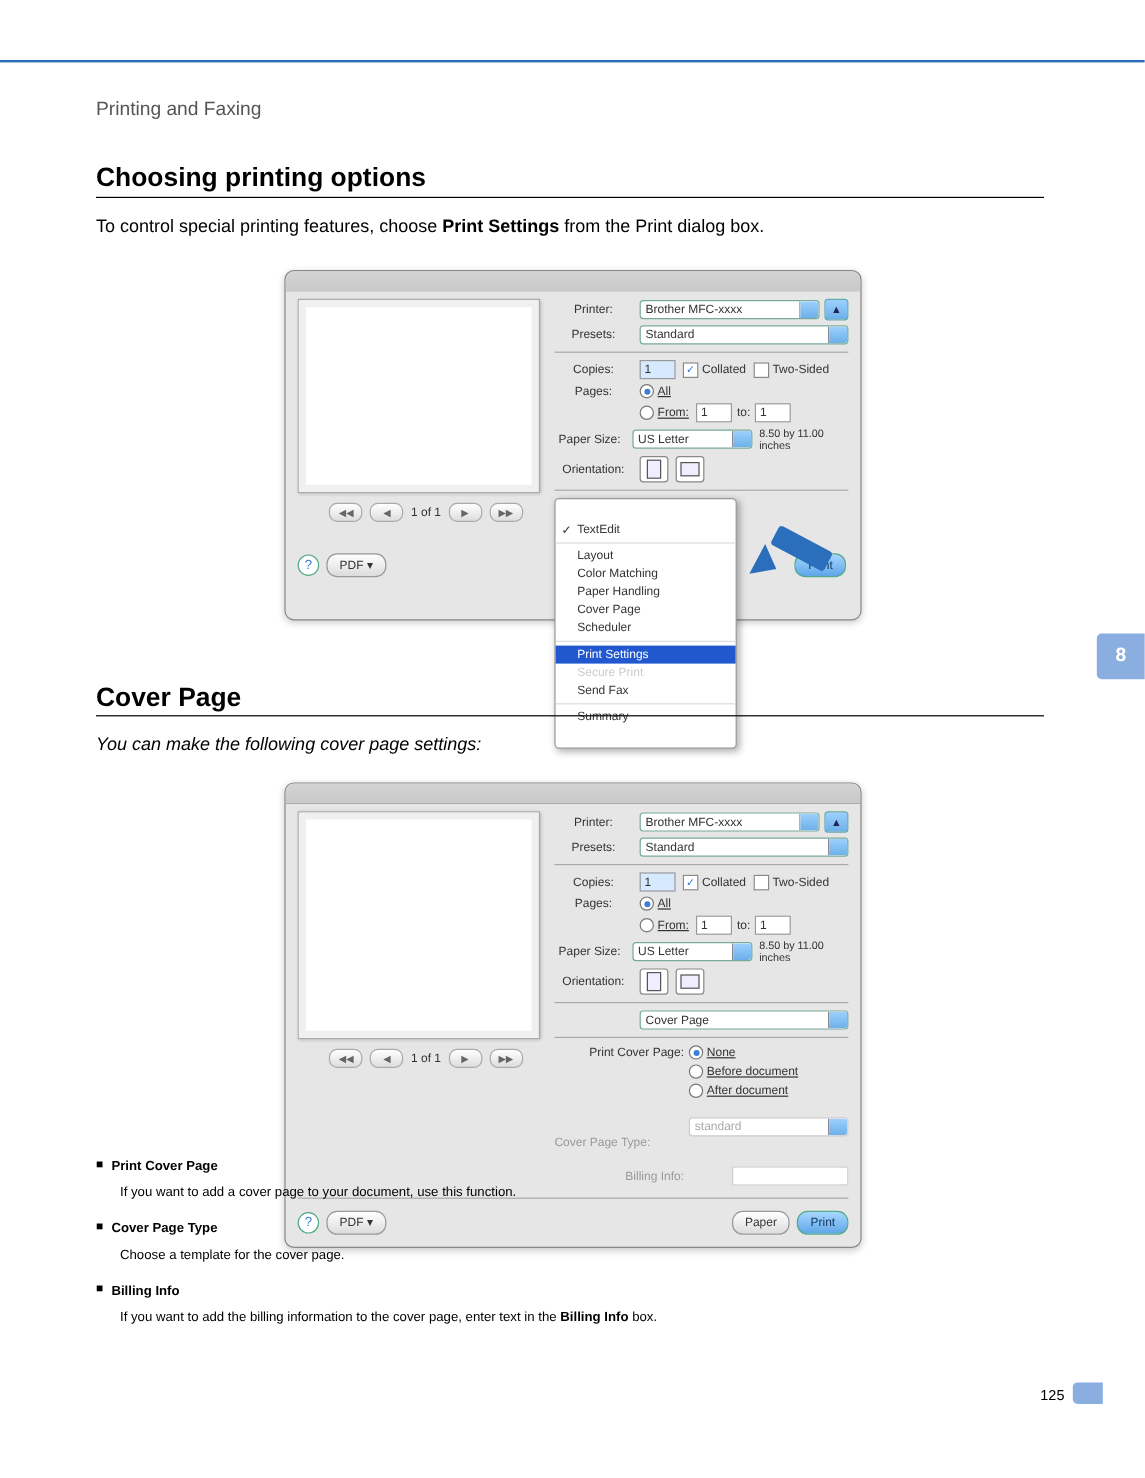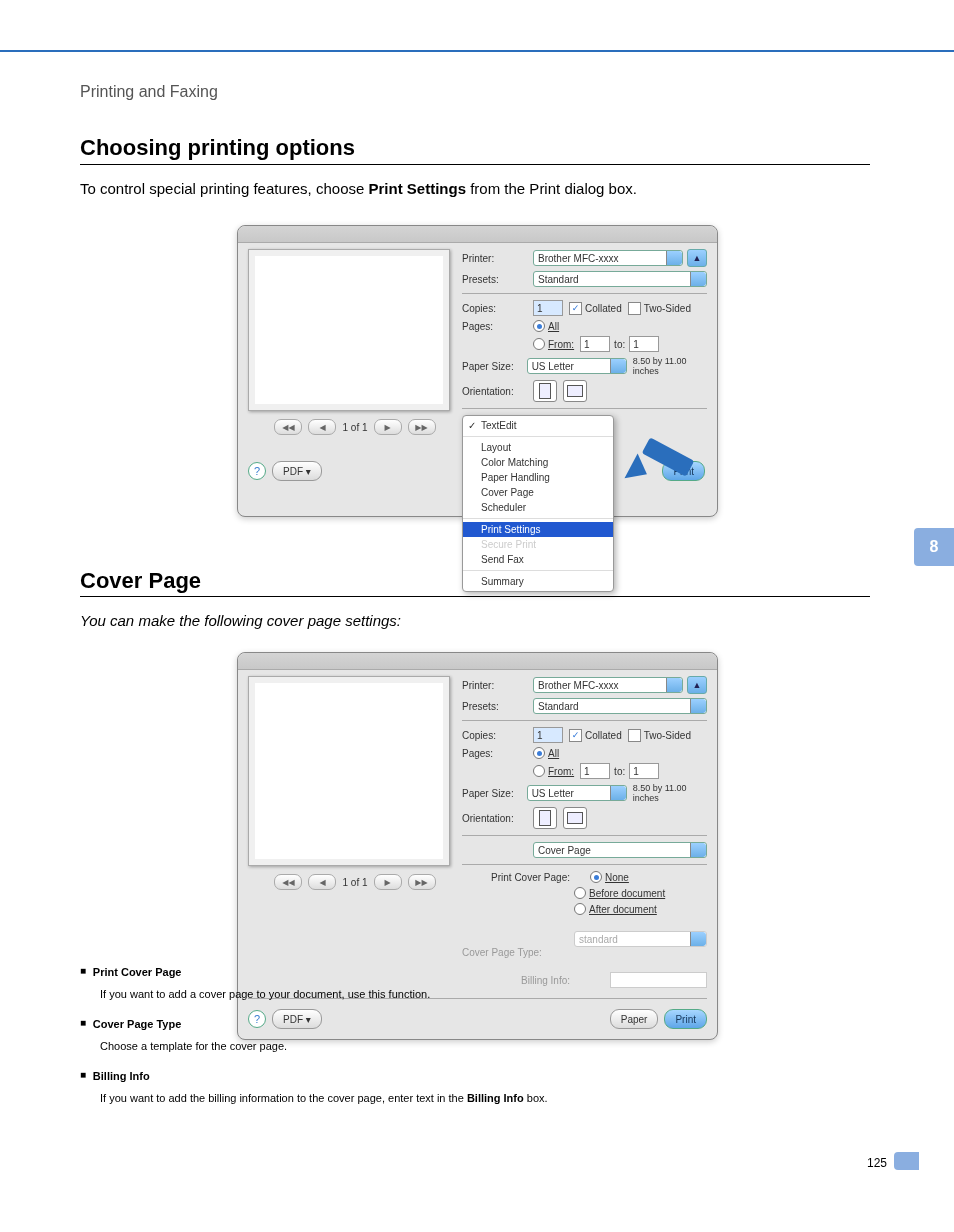--- a/index.html
+++ b/index.html
@@ -168,21 +168,21 @@
   .dlg .right {
     flex: 1;
   }
   .row {
     display: flex;
     align-items: center;
     margin-bottom: 4px;
   }
   .lbl {
     width: 65px;
-    text-align: left;
+    text-align: center;
     margin-right: 6px;
   }
   .combo {
     flex: 1;
     height: 16px;
     background: #fff;
     border: 1px solid #7a9;
     border-radius: 3px;
     padding: 0 4px;
     line-height: 16px;
@@ -291,21 +291,21 @@
     border-top: 1px solid #aaa;
     margin: 6px 0;
   }
   .dropdown {
     background: #fff;
     border: 1px solid #999;
     border-radius: 4px;
     box-shadow: 2px 2px 6px rgba(0,0,0,0.3);
     width: 150px;
     font-size: 10px;
-    padding: 2px 0;
+    padding: 18px 0;
     position: relative;
     left: 0;
   }
   .dropdown .dd-item {
     padding: 2px 10px 2px 18px;
     position: relative;
   }
   .dropdown .dd-item.check::before {
     content: "✓";
     position: absolute;
@@ -564,21 +564,21 @@
               <span class="mini ls"></span>
             </span>
         </div>
         <div class="hr"></div>
         <div class="row">
           <span class="lbl"></span>
           <div class="combo">Cover Page</div>
         </div>
         <div class="hr"></div>
         <div class="row">
-          <span style="width:108px;text-align:right;margin-right:20px;">Print Cover Page:</span>
+          <span style="width:108px;text-align:right;margin-right:4px;">Print Cover Page:</span>
           <span class="radio">
               <span class="dot filled"></span>
               <span>None</span>
             </span>
         </div>
         <div class="row">
           <span style="width:112px;"></span>
           <span class="radio">
               <span class="dot"></span>
               <span>Before document</span>

